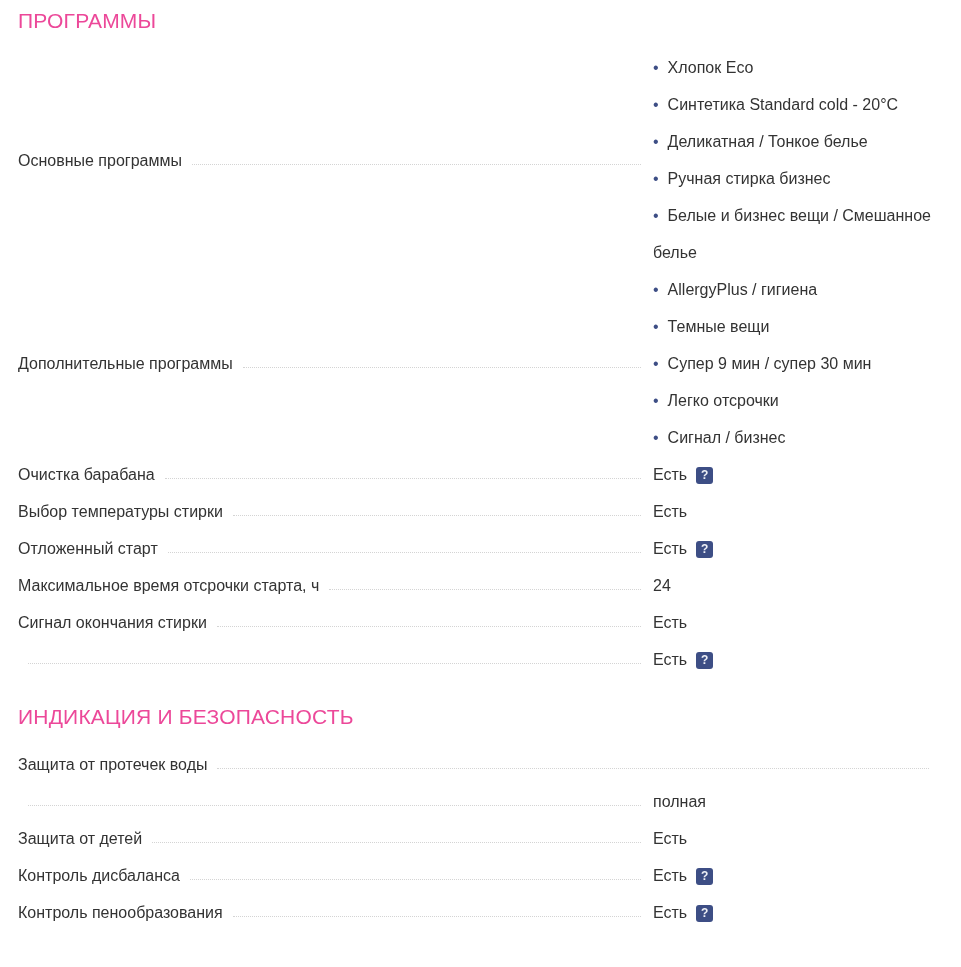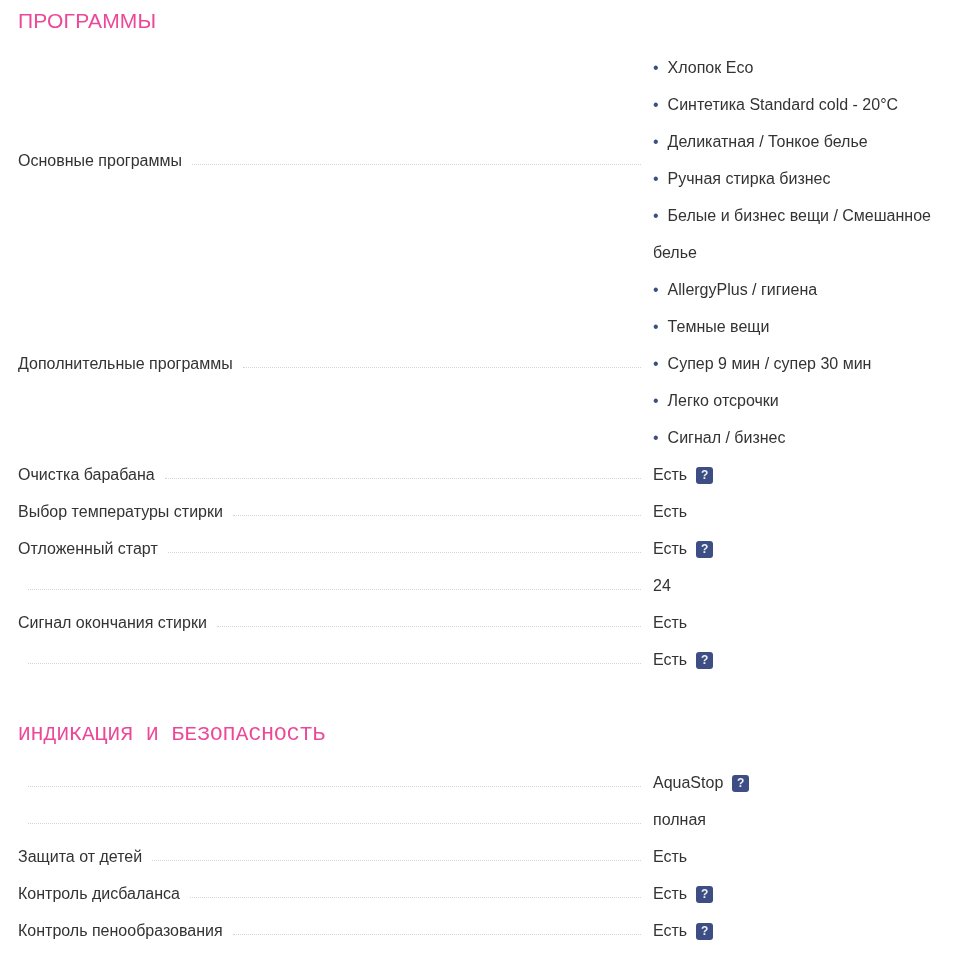--- a/index.html
+++ b/index.html
@@ -15,21 +15,21 @@
   .page { padding: 8px 20px 0 18px; }
 
   .section-title {
     font-size: 21px;
     font-weight: 400;
     color: #ec4899;
     line-height: 25px;
     letter-spacing: 0.2px;
     margin: 0 0 16px 0;
   }
-  .section--second .section-title { margin-top: 44px; margin-bottom: 17px; font-family: Liberation Mono, monospace; }
+  .section--second .section-title { margin-top: 26px; margin-bottom: 17px; }
 
   .row { display: flex; align-items: center; }
 
   .label {
     flex: 0 0 auto;
     font-size: 16px;
     line-height: 37px;
     white-space: nowrap;
   }
 
@@ -115,42 +115,43 @@
       <div class="value"><span>Есть</span></div>
     </div>
 
     <div class="row">
       <div class="label">Отложенный старт</div>
       <div class="leader"></div>
       <div class="value"><span>Есть</span><span class="badge">?</span></div>
     </div>
 
     <div class="row">
+      <div class="label">Максимальное время отсрочки старта, ч</div>
       <div class="leader"></div>
       <div class="value"><span>24</span></div>
     </div>
 
     <div class="row">
       <div class="label">Сигнал окончания стирки</div>
       <div class="leader"></div>
       <div class="value"><span>Есть</span></div>
     </div>
 
     <div class="row">
       <div class="leader"></div>
       <div class="value"><span>Есть</span><span class="badge">?</span></div>
     </div>
   </section>
 
   <section class="section section--second">
     <h2 class="section-title">ИНДИКАЦИЯ И БЕЗОПАСНОСТЬ</h2>
 
     <div class="row">
+      <div class="label">Защита от протечек воды</div>
       <div class="leader"></div>
-      <div class="value"><span>AquaStop</span><span class="badge">?</span></div>
     </div>
 
     <div class="row">
       <div class="leader"></div>
       <div class="value"><span>полная</span></div>
     </div>
 
     <div class="row">
       <div class="label">Защита от детей</div>
       <div class="leader"></div>

